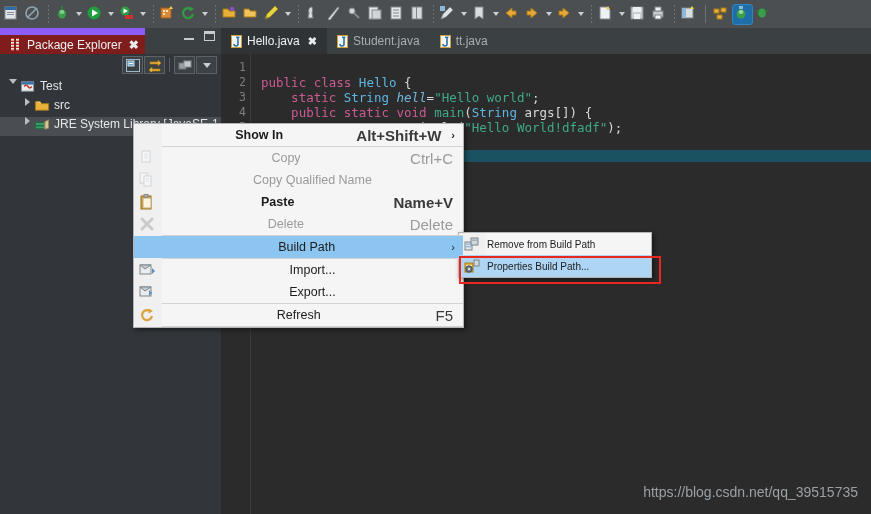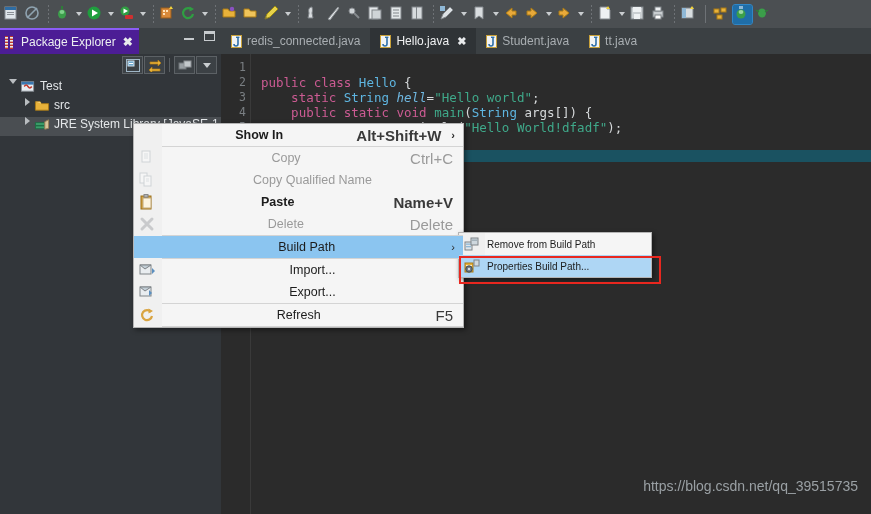--- a/index.html
+++ b/index.html
@@ -43,22 +43,22 @@
   .pkg-panel {
     position: absolute; left: 0; top: 28px; width: 221px; height: 486px;
     background: #32363a;
   }
   .pkg-tabbar {
     position: relative; height: 26px; background: #3b4043;
     display: flex; align-items: center;
   }
   .pkg-tab {
     height: 26px; display: flex; align-items: center;
-    padding: 0 6px 0 4px; background: #4c1d95; color: #e6e8ea;
-    font-size: 12px; border-top: 2px solid #8b5cf6;
+    padding: 0 6px 0 10px; background: #7f1d1d; color: #e6e8ea;
+    font-size: 12px; border-top: 7px solid #8b5cf6;
   }
   .pkg-tab-ico { width: 12px; height: 13px; margin-right: 5px; }
   .pkg-tab-label { font-size: 12px; color: #eceff1; }
   .pkg-tab-close {
     margin-left: 7px; font-size: 12px; color: #e8eaec; font-weight: bold;
     line-height: 1;
   }
   .pkg-win-btns {
     position: absolute; right: 6px; top: 3px;
     display: flex; align-items: center; gap: 10px;
@@ -151,21 +151,21 @@
   .kw { color: #cc5b93; }
   .ty { color: #5eb5e0; }
   .st { color: #3fa98a; }
   .pl { color: #d6d9db; }
   .fld { color: #6fb7e0; font-style: italic; }
   .sel-band {
     position: absolute; left: 237px; top: 150px; width: 634px; height: 12px;
     background: #1a5261;
   }
   .watermark {
-    position: absolute; right: 13px; bottom: 20px;
+    position: absolute; right: 13px; bottom: 14px;
     font-size: 14px; color: #9aa0a4; font-family: "Liberation Sans", sans-serif;
   }
 
   
   .ctx {
     position: absolute; left: 133px; top: 123px; width: 331px;
     background: #f5f5f5; border: 1px solid #b4b4b4;
     font-family: "Liberation Sans", sans-serif; font-size: 12.5px;
     box-shadow: 2px 2px 5px rgba(0,0,0,.45);
   }
@@ -550,28 +550,20 @@
               <rect x="1" y="9.5" width="10" height="3" fill="#3b9e6a" stroke="#1f6b44"></rect>
               <polygon points="11,5 15,3 15,12 11,13" fill="#d8c49a" stroke="#9a8258"></polygon>
             </svg></span>
           <span class="tree-label">JRE System Library [JavaSE-1.8]</span>
         </div>
       </div>
   </div>
 
   <div class="editor">
     <div class="ed-tabbar" id="edtabs">
-        <div class="ed-tab">
-          <span class="jico"><svg width="11" height="13" viewBox="0 0 11 13">
-              <rect x="0.5" y="0.5" width="10" height="12" fill="#f2f4f5" stroke="#c8a13a"></rect>
-              <path d="M7 2 v7 a2 2 0 0 1 -4 0" fill="none" stroke="#2f6fa8" stroke-width="1.6"></path>
-              <rect x="5" y="1.6" width="3.4" height="1.4" fill="#2f6fa8"></rect>
-            </svg></span>
-          <span>redis_connected.java</span>
-        </div>
         <div class="ed-tab active">
           <span class="jico"><svg width="11" height="13" viewBox="0 0 11 13">
               <rect x="0.5" y="0.5" width="10" height="12" fill="#f2f4f5" stroke="#c8a13a"></rect>
               <path d="M7 2 v7 a2 2 0 0 1 -4 0" fill="none" stroke="#2f6fa8" stroke-width="1.6"></path>
               <rect x="5" y="1.6" width="3.4" height="1.4" fill="#2f6fa8"></rect>
             </svg></span>
           <span>Hello.java</span>
           <span class="ed-tab-close">✖</span>
         </div>
         <div class="ed-tab">

